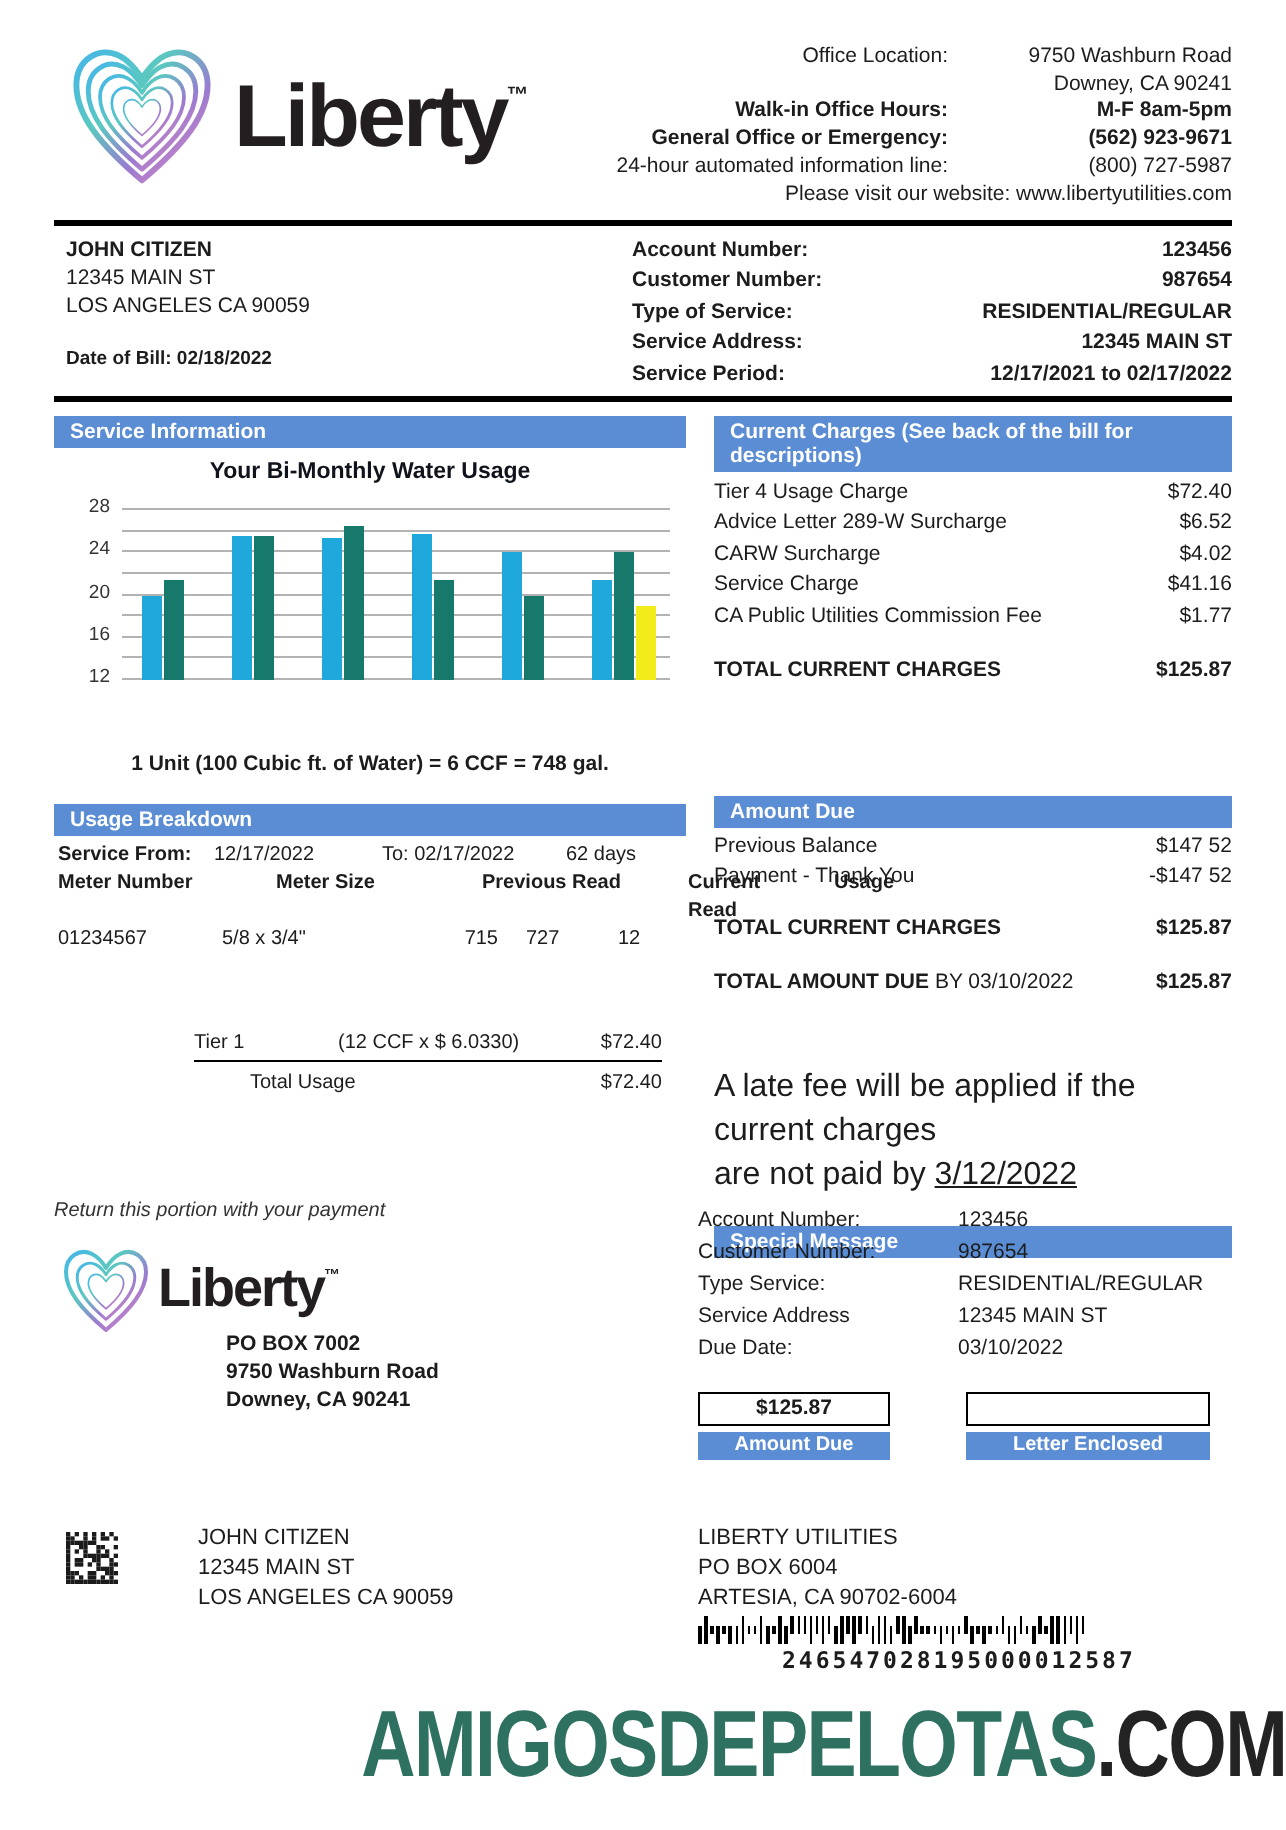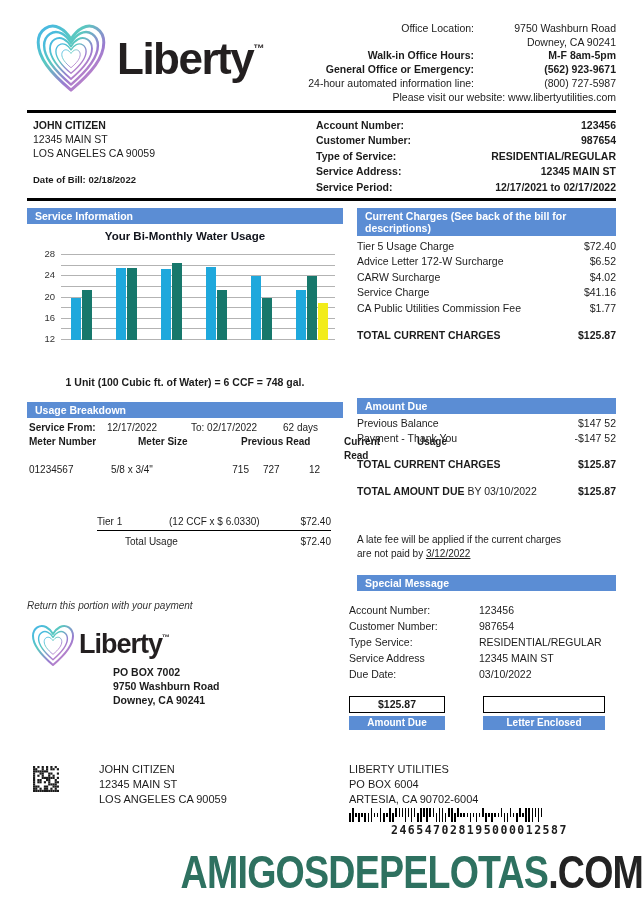--- a/index.html
+++ b/index.html
@@ -64,21 +64,21 @@
   .charge-row{display:flex;justify-content:space-between;font-size:10.5px;line-height:15.5px;}
   .total-row{display:flex;justify-content:space-between;font-size:10.5px;font-weight:bold;margin-top:13px;}
   .ad-section{margin-top:57px;}
   .ad-rows{margin-top:2px;}
   .ad-row{display:flex;justify-content:space-between;font-size:10.5px;line-height:14.5px;}
   .ad-total{display:flex;justify-content:space-between;font-size:10.5px;font-weight:bold;margin-top:13px;}
   .ad-due{display:flex;justify-content:space-between;font-size:10.5px;margin-top:15px;}
   .ad-due .lb{font-weight:bold;}
   .ad-due .by{font-weight:normal;}
   .ad-due .vv{font-weight:bold;}
-  .late-note{font-size:10px;line-height:1.35;margin-top:36px;}
+  .late-note{font-size:16px;line-height:1.35;margin-top:36px;}
   .late-date{text-decoration:underline;}
   .sm-section{margin-top:15px;}
 
   
   .stub{display:grid;grid-template-columns:322px 1fr;margin-top:4px;}
   .return-note{font-style:italic;font-size:10px;color:#333;}
   .stub-logo{display:flex;align-items:flex-start;margin-top:10px;}
   .stub-logo-text{font-weight:bold;font-size:27px;letter-spacing:-1px;color:#231f20;margin-top:8px;}
   .stub-logo-tm{font-size:8px;font-weight:bold;vertical-align:13px;}
   .stub-addr{font-weight:bold;font-size:10.5px;line-height:1.35;margin:-6px 0 0 86px;}
@@ -284,25 +284,25 @@
               <span class="tv">$72.40</span>
             </div>
           </div>
         </div>
       </div>
 
       <div>
         <div class="bar-header">Current Charges (See back of the bill for descriptions)</div>
         <div class="charge-rows" id="charges-rows">
             <div class="charge-row">
-              <span>Tier 5 Usage Charge</span>
+              <span>Tier 4 Usage Charge</span>
               <span>$72.40</span>
             </div>
             <div class="charge-row">
-              <span>Advice Letter 172-W Surcharge</span>
+              <span>Advice Letter 289-W Surcharge</span>
               <span>$6.52</span>
             </div>
             <div class="charge-row">
               <span>CARW Surcharge</span>
               <span>$4.02</span>
             </div>
             <div class="charge-row">
               <span>Service Charge</span>
               <span>$41.16</span>
             </div>

